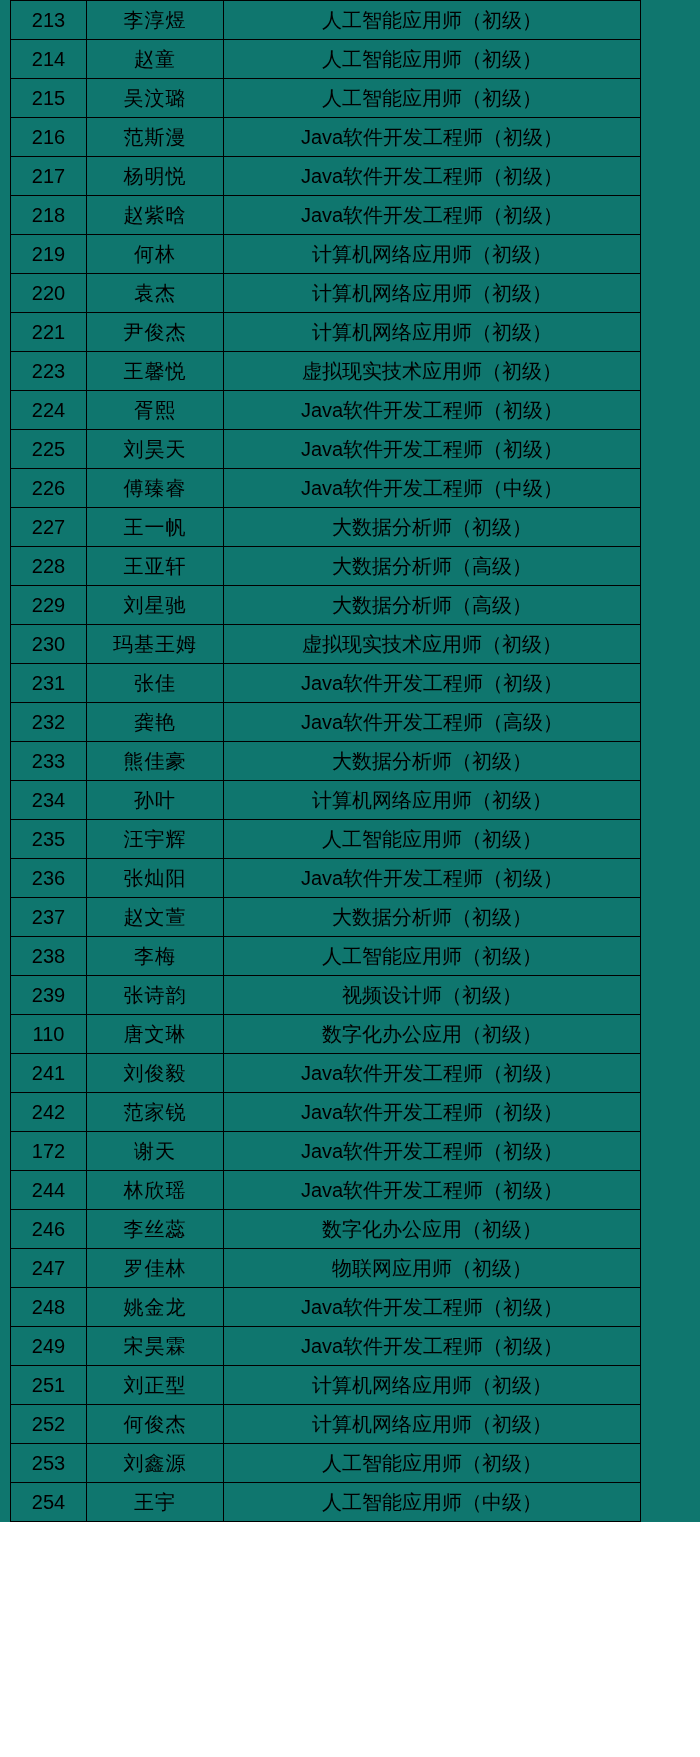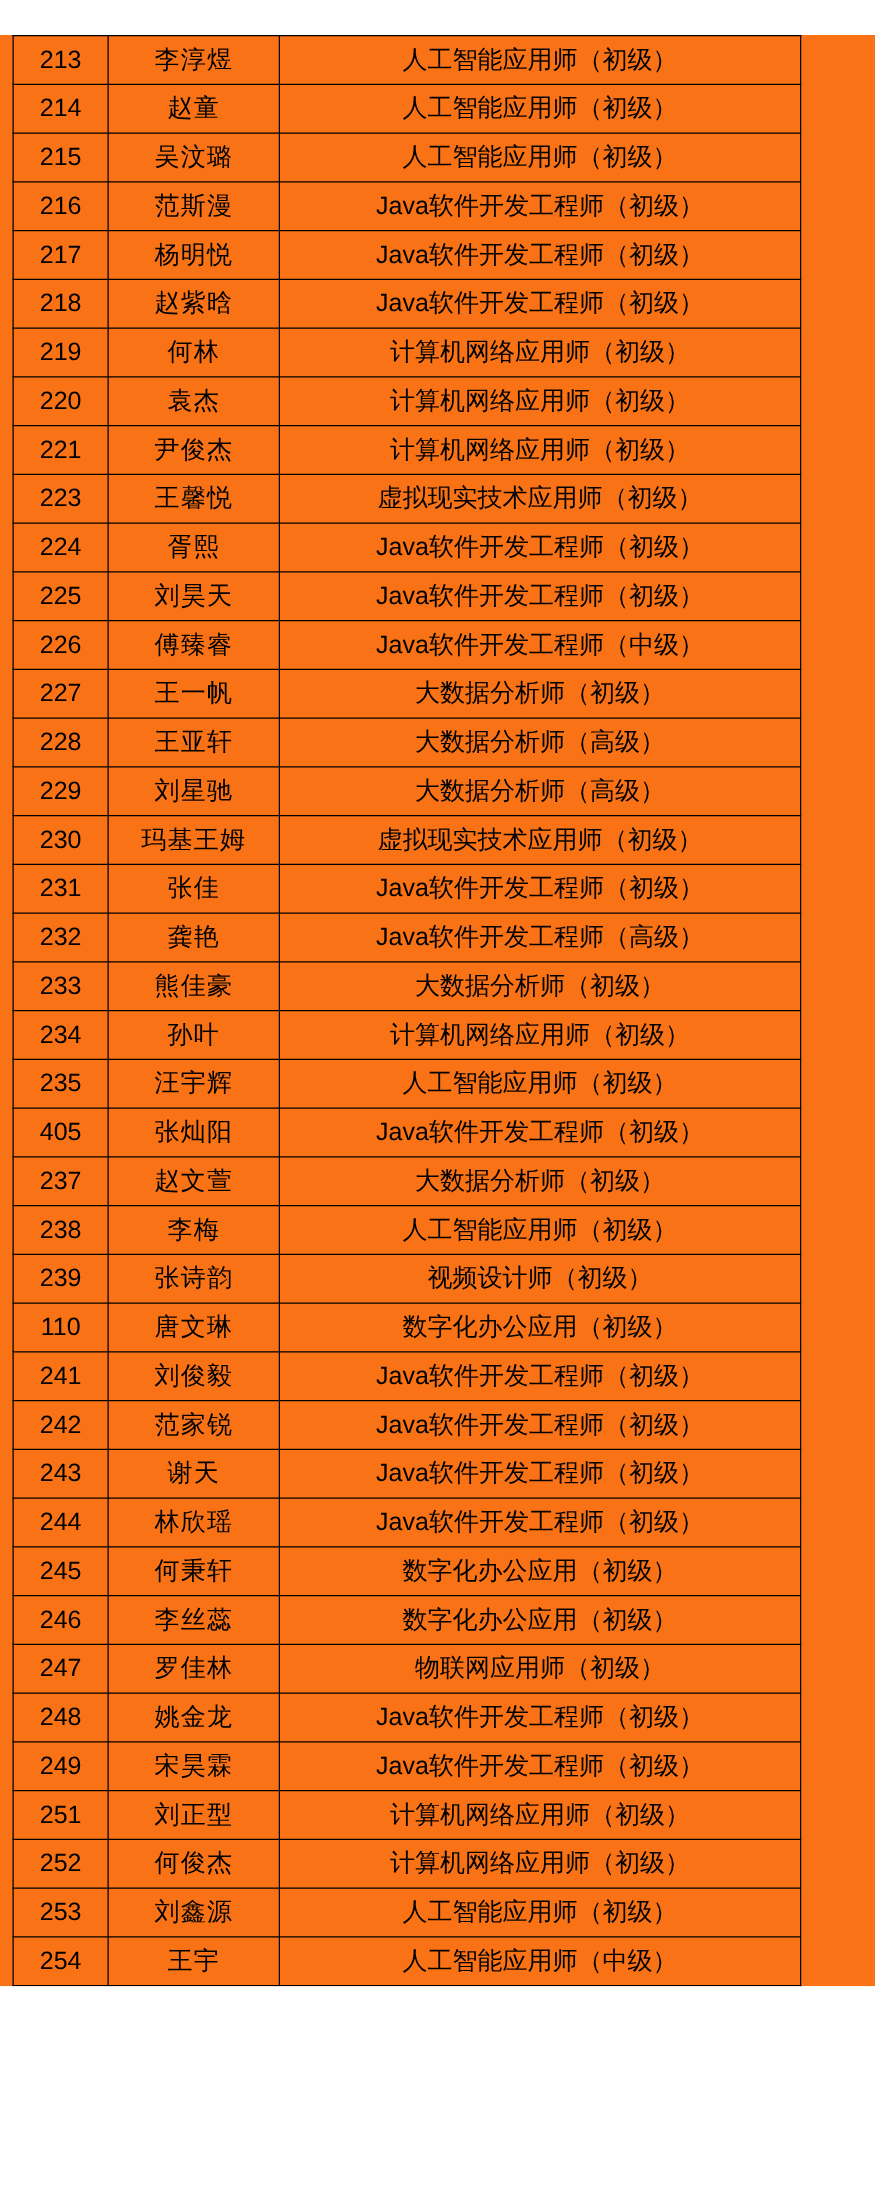--- a/index.html
+++ b/index.html
@@ -8,22 +8,21 @@
     background: #ffffff;
   }
   body {
     width: 700px;
     font-family: "Liberation Sans", "DejaVu Sans", sans-serif;
   }
   #sheet {
     width: 700px;
     box-sizing: border-box;
     padding: 0 73px 0 10px;
-    background: #f97316;
-    margin-top: 28px;
+    background: #0f766e;
   }
   table.cert-table {
     border-collapse: collapse;
     table-layout: fixed;
     width: 617px;
     margin: 0;
   }
   table.cert-table td {
     border: 1px solid #000000;
     height: 38px;
@@ -162,21 +161,21 @@
           <td class="col-no">234</td>
           <td class="col-name">孙叶</td>
           <td class="col-cert">计算机网络应用师（初级）</td>
         </tr>
         <tr>
           <td class="col-no">235</td>
           <td class="col-name">汪宇辉</td>
           <td class="col-cert">人工智能应用师（初级）</td>
         </tr>
         <tr>
-          <td class="col-no">405</td>
+          <td class="col-no">236</td>
           <td class="col-name">张灿阳</td>
           <td class="col-cert">Java软件开发工程师（初级）</td>
         </tr>
         <tr>
           <td class="col-no">237</td>
           <td class="col-name">赵文萱</td>
           <td class="col-cert">大数据分析师（初级）</td>
         </tr>
         <tr>
           <td class="col-no">238</td>
@@ -197,33 +196,28 @@
           <td class="col-no">241</td>
           <td class="col-name">刘俊毅</td>
           <td class="col-cert">Java软件开发工程师（初级）</td>
         </tr>
         <tr>
           <td class="col-no">242</td>
           <td class="col-name">范家锐</td>
           <td class="col-cert">Java软件开发工程师（初级）</td>
         </tr>
         <tr>
-          <td class="col-no">243</td>
+          <td class="col-no">172</td>
           <td class="col-name">谢天</td>
           <td class="col-cert">Java软件开发工程师（初级）</td>
         </tr>
         <tr>
           <td class="col-no">244</td>
           <td class="col-name">林欣瑶</td>
           <td class="col-cert">Java软件开发工程师（初级）</td>
-        </tr>
-        <tr>
-          <td class="col-no">245</td>
-          <td class="col-name">何秉轩</td>
-          <td class="col-cert">数字化办公应用（初级）</td>
         </tr>
         <tr>
           <td class="col-no">246</td>
           <td class="col-name">李丝蕊</td>
           <td class="col-cert">数字化办公应用（初级）</td>
         </tr>
         <tr>
           <td class="col-no">247</td>
           <td class="col-name">罗佳林</td>
           <td class="col-cert">物联网应用师（初级）</td>

